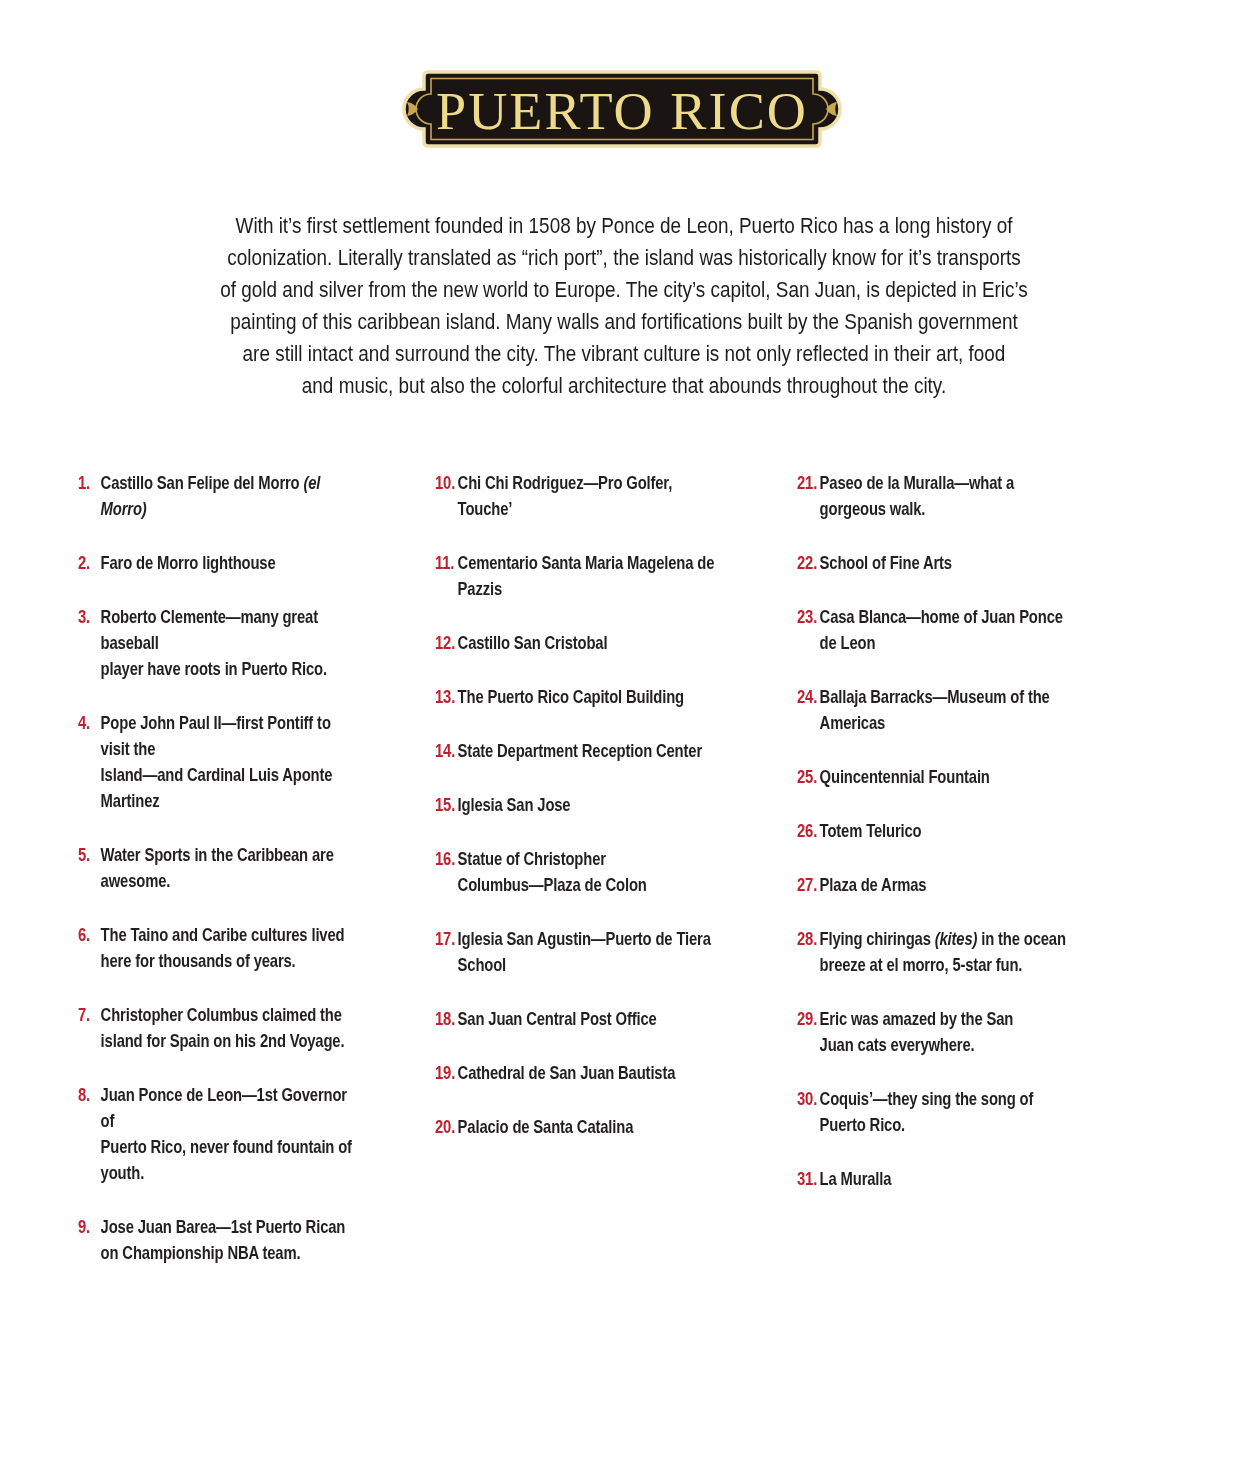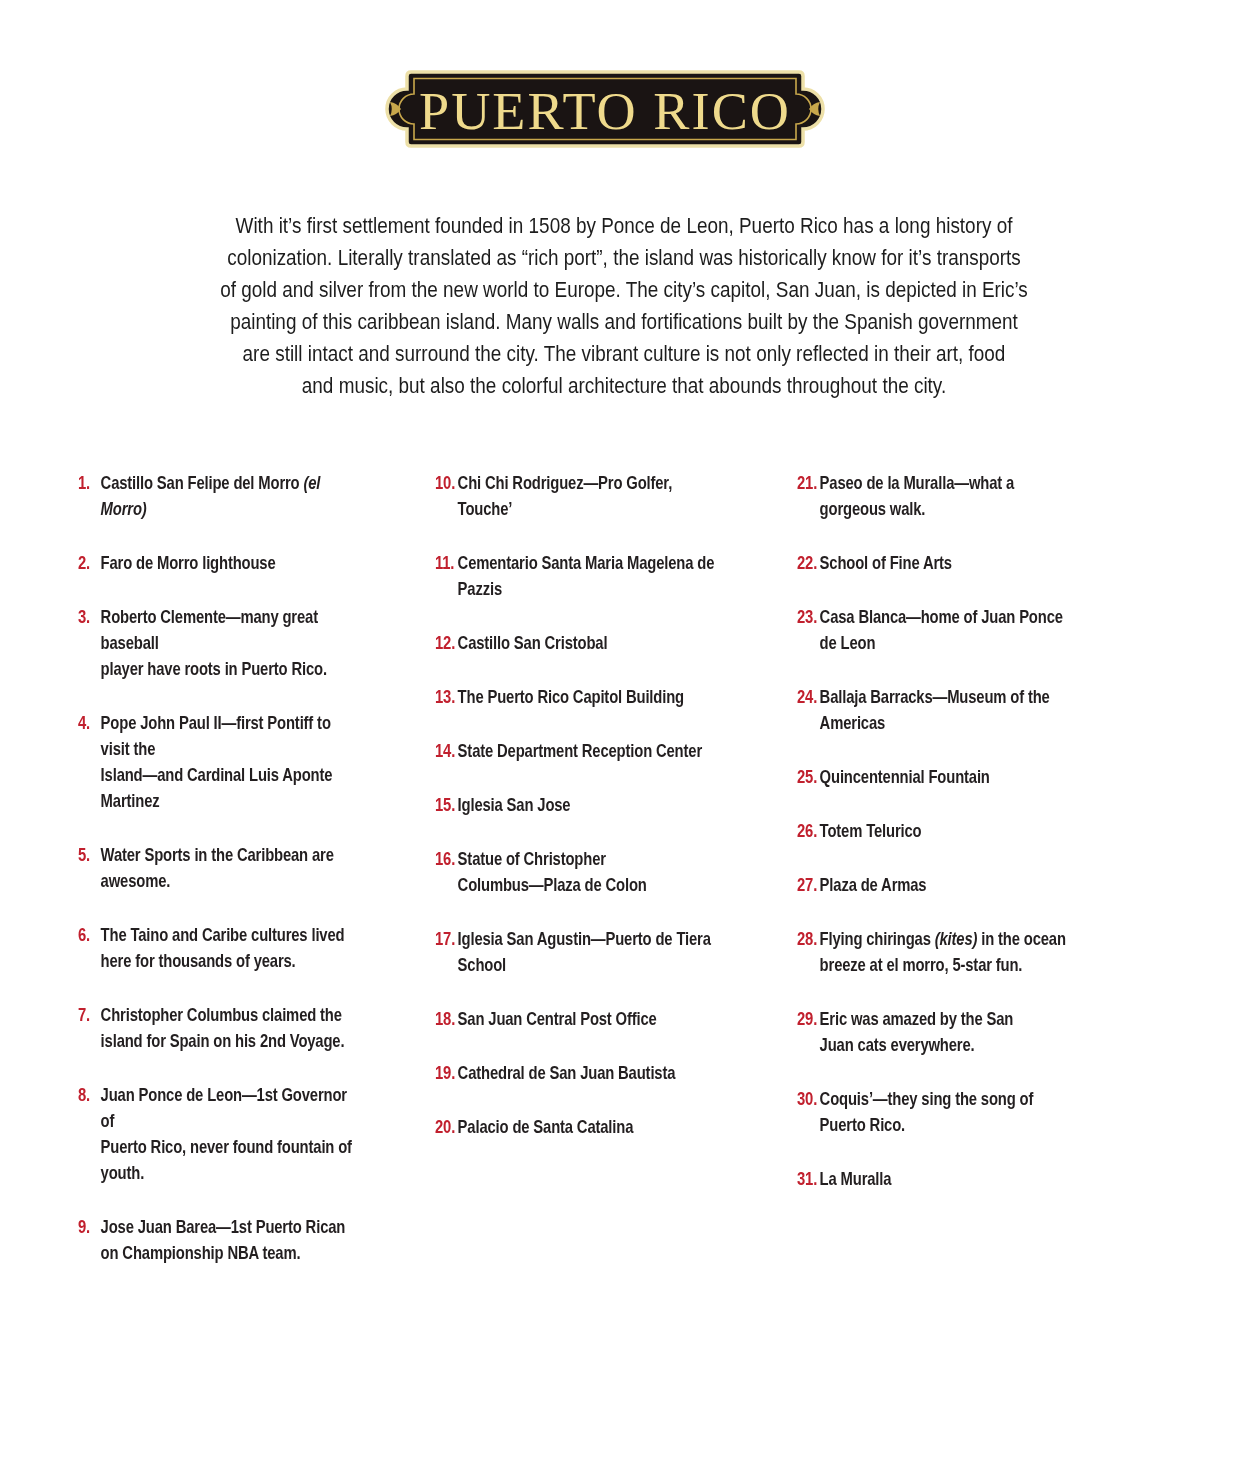--- a/index.html
+++ b/index.html
@@ -7,21 +7,21 @@
     width: 1248px; height: 1458px;
     background: #ffffff;
     position: relative;
     overflow: hidden;
     font-family: "Liberation Sans", "DejaVu Sans", sans-serif;
   }
 
   
   .plaque-wrap {
     position: absolute;
-    left: 385px; top: 70px;
+    left: 402px; top: 70px;
     width: 440px; height: 78px;
   }
   .plaque-wrap svg { display: block; }
   .plaque-frame   { fill: var(--plaque-field, #1A1413); stroke: var(--plaque-border, #EDE0A8); stroke-width: 3.5; }
   .plaque-stripe  { fill: none; stroke: var(--plaque-gold, #C9A84C); stroke-width: 1.6; }
   .plaque-orn     { fill: var(--plaque-gold, #C9A84C); }
   .plaque-title-text {
     fill: var(--plaque-letters, #EFDA8C);
     font-family: "Liberation Serif", "DejaVu Serif", serif;
     font-size: 53px;

